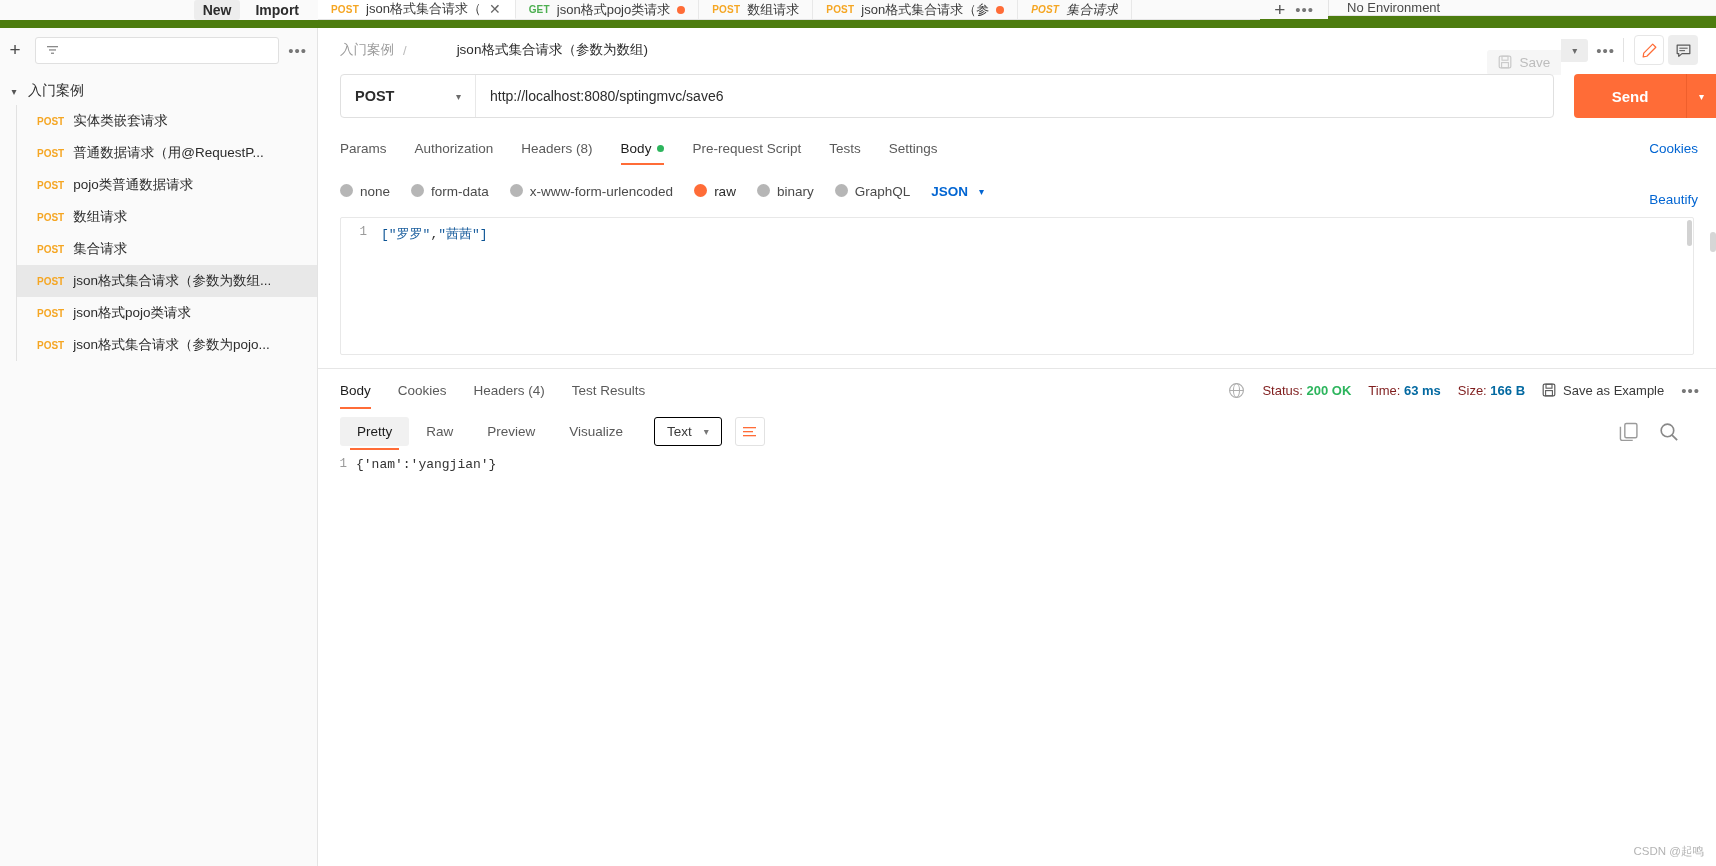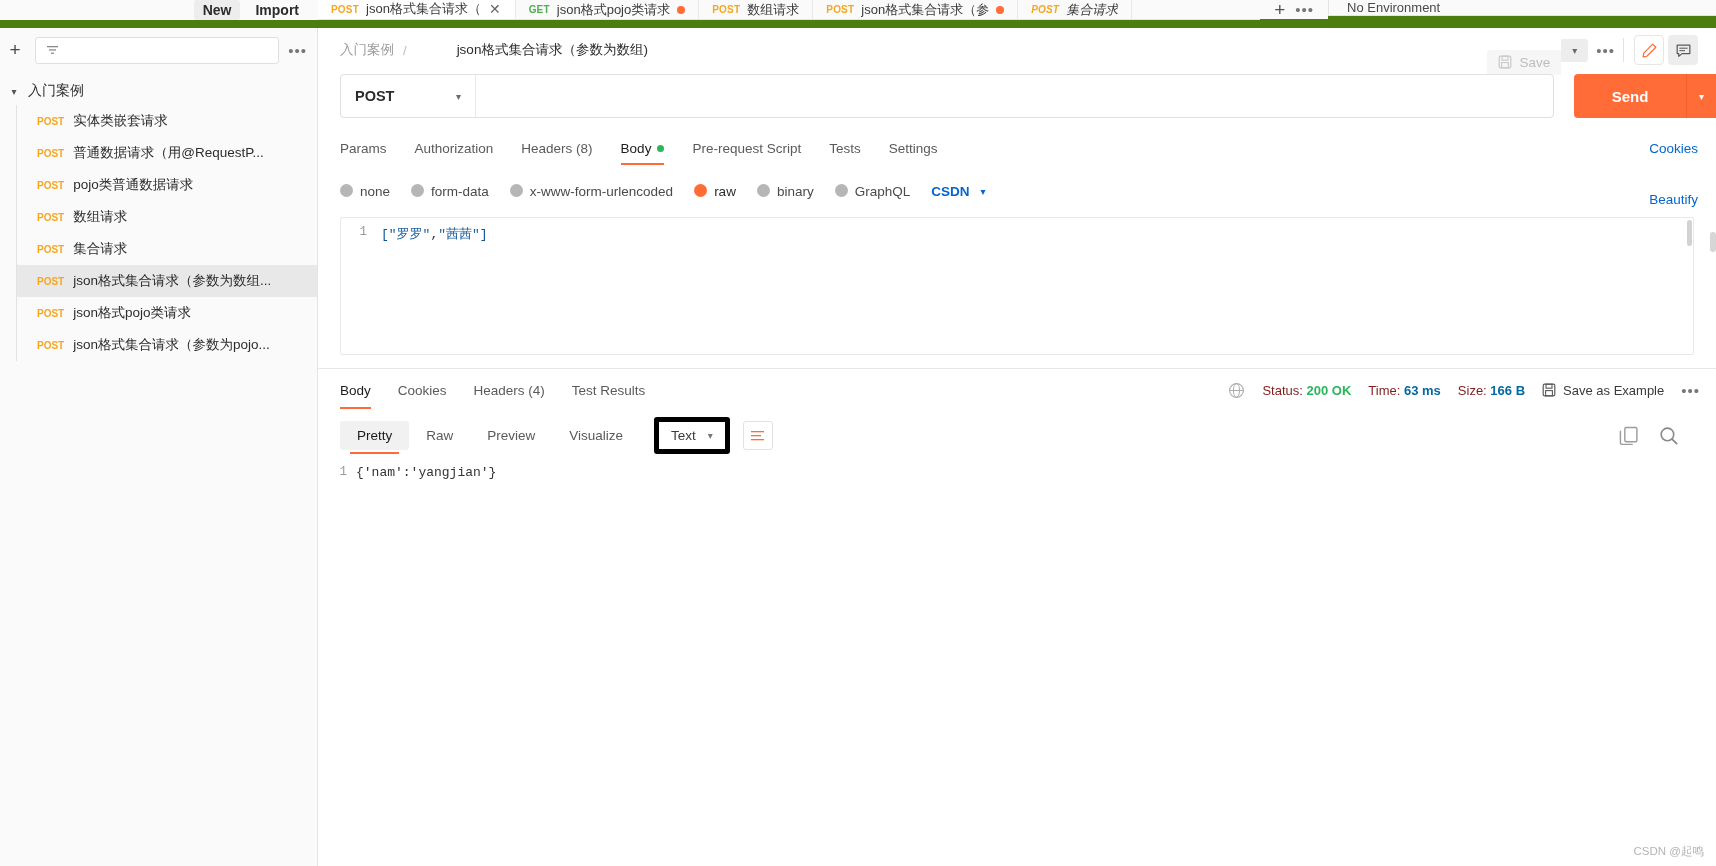--- a/index.html
+++ b/index.html
@@ -157,21 +157,21 @@
   .meta-v { color: #0369a1; font-weight: bold; }
   .save-ex { display: flex; align-items: center; gap: 7px; cursor: pointer; color: #3a3a3a; }
   .resp-dots { font-size: 15px; color: #777; letter-spacing: 1px; cursor: pointer; }
 
   .subtabs { display: flex; align-items: center; padding: 0 16px 0 22px; gap: 0; margin-top: 6px; }
   .pilltab { padding: 7px 17px; font-size: 13.5px; color: #5a5a5a; cursor: pointer; border-radius: 3px; position: relative; }
   .pilltab.active { background: #f1f1f1; color: #1c1c1c; }
   .pilltab.active::after { content: ""; position: absolute; left: 10px; right: 10px; bottom: -4px; height: 2px; background: #ff6c37; }
   .typesel {
     margin-left: 14px; display: flex; align-items: center; gap: 12px;
-    padding: 6px 12px; border: 5px solid #000000; border-radius: 3px; font-size: 13.5px; color: #3a3a3a; cursor: pointer;
+    padding: 6px 12px; border: 1px solid #000000; border-radius: 3px; font-size: 13.5px; color: #3a3a3a; cursor: pointer;
   }
   .typesel .c { font-size: 10px; color: #777; }
   .wrapbtn { margin-left: 13px; width: 30px; height: 29px; border: 1px solid #e2e2e2; border-radius: 3px; display: flex; align-items: center; justify-content: center; cursor: pointer; }
   .subtabs-spacer { flex: 1; }
   .sq-icon { width: 22px; height: 22px; margin-left: 18px; cursor: pointer; opacity: .6; }
 
   .resp-editor { flex: 1; position: relative; display: flex; padding-top: 11px; min-height: 0; }
   .resp-gutter { width: 38px; flex: 0 0 38px; text-align: right; padding-right: 9px; color: #9b9b9b; font-family: "Liberation Mono", monospace; font-size: 12.5px; }
   .resp-code { flex: 1; font-family: "Liberation Mono", monospace; font-size: 13px; white-space: pre; color: #333; }
 
@@ -311,20 +311,21 @@
           </div>
         </div>
       </div>
 
       <div class="urlrow">
         <div class="urlgroup">
           <div class="methodsel">
             <span>POST</span>
             <span class="c">▾</span>
           </div>
+          <div class="urlinput">http://localhost:8080/sptingmvc/save6</div>
         </div>
         <div class="sendbtn">Send</div>
         <div class="sendcaret">▾</div>
       </div>
 
       <div class="reqtabs" id="reqtabs">
           <div class="rtab">
             <span>Params</span>
           </div>
           <div class="rtab">
@@ -371,21 +372,21 @@
             <div class="radio">
               <span class="rdot"></span>
               <span>binary</span>
             </div>
             <div class="radio">
               <span class="rdot"></span>
               <span>GraphQL</span>
             </div>
           </div>
         <div class="fmtsel">
-          <span>CSDN</span>
+          <span>JSON</span>
           <span class="c">▾</span>
         </div>
         <div class="bodyrow-spacer"></div>
         <div class="beautify">Beautify</div>
       </div>
 
       <div class="editor-wrap">
         <div class="gutter">1</div>
         <div class="code"><span class="tk-br">[</span><span class="tk-str">"罗罗"</span><span class="tk-pun">,</span><span class="tk-str">"茜茜"</span><span class="tk-br">]</span></div>
         <div class="vscroll">

